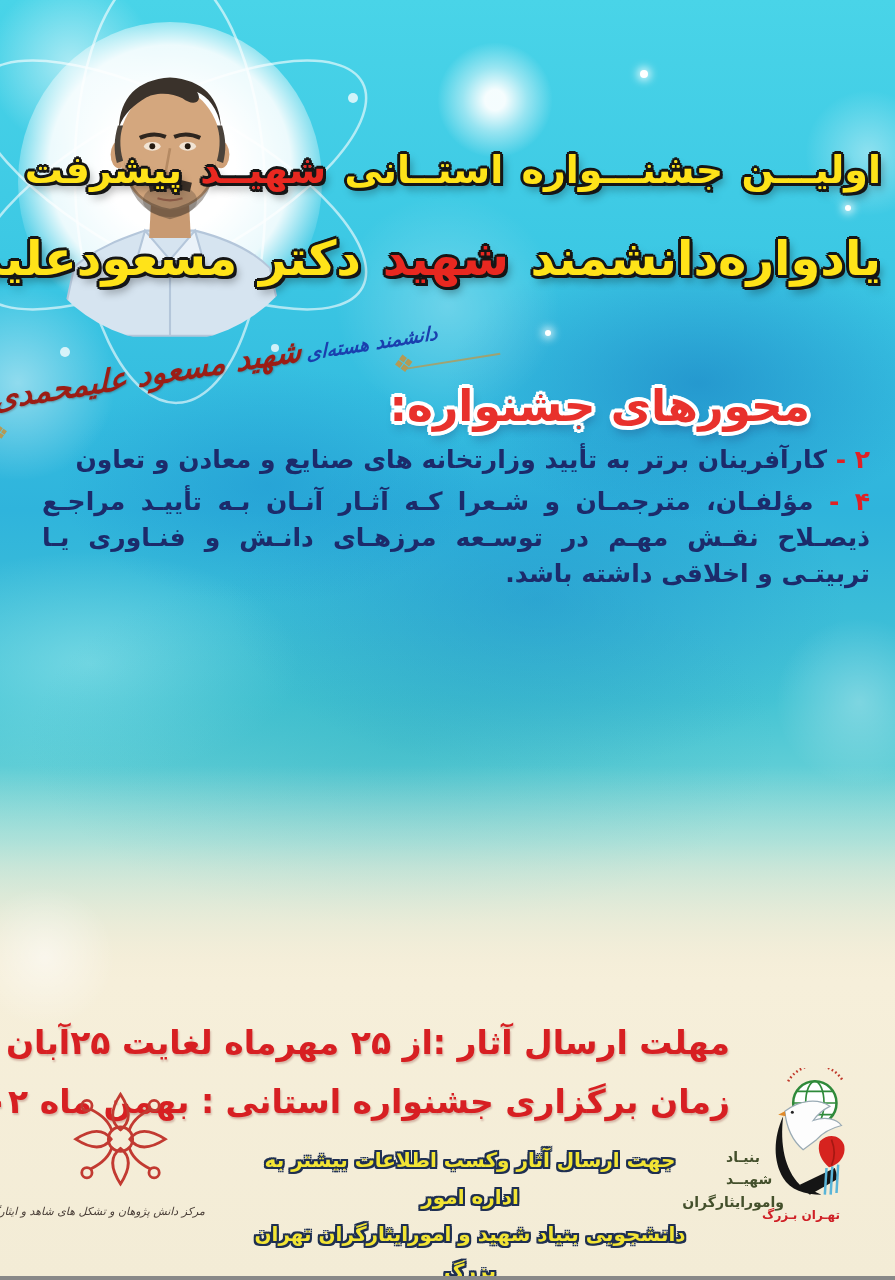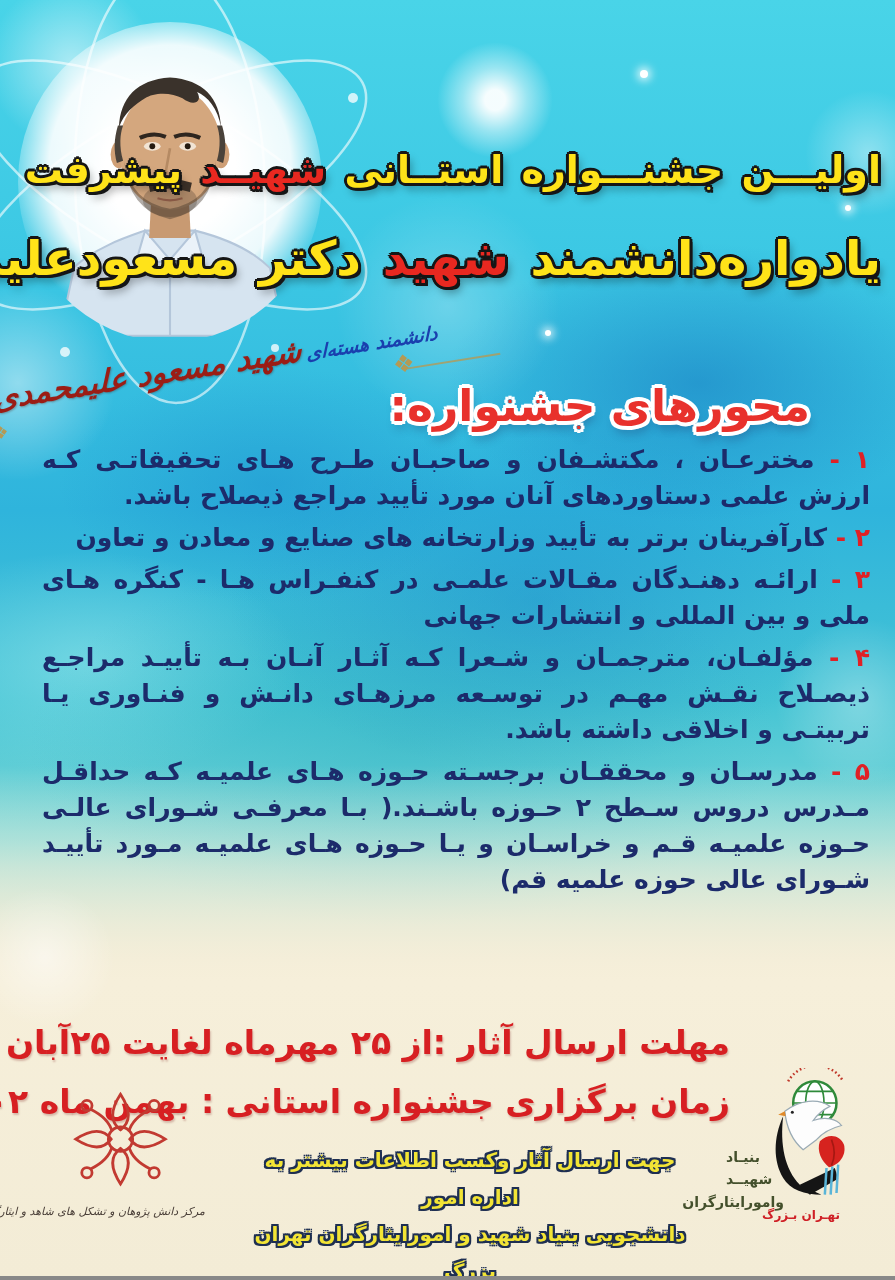--- a/index.html
+++ b/index.html
@@ -169,25 +169,22 @@
     <span class="gold-orn r">❖</span>
     <div class="gold-line"></div>
     <span class="c-blue">دانشمند هسته‌ای</span>
     <span class="c-red">شهید مسعود علیمحمدی</span>
     <span class="gold-orn l">❖</span>
   </div>
 
   <div class="abs section-heading">محورهای جشنواره:</div>
 
   <div class="abs items">
-    <p><span class="num">۱ -</span> <span>مخترعـان ، مکتشـفان و صاحبـان طـرح هـای تحقیقاتـی کـه ارزش علمی دستاوردهای آنان مورد تأیید مراجع ذیصلاح باشد.</span></p>
     <p><span class="num">۲ -</span> <span>کارآفرینان برتر به تأیید وزارتخانه های صنایع و معادن و تعاون</span></p>
-    <p><span class="num">۳ -</span> <span>ارائـه دهنـدگان مقـالات علمـی در کنفـراس هـا - کنگره هـای ملی و بین المللی و انتشارات جهانی</span></p>
     <p><span class="num">۴ -</span> <span>مؤلفـان، مترجمـان و شـعرا کـه آثـار آنـان بـه تأییـد مراجـع ذیصـلاح نقـش مهـم در توسـعه مرزهـای دانـش و فنـاوری یـا تربیتـی و اخلاقی داشته باشد.</span></p>
-    <p><span class="num">۵ -</span> <span>مدرسـان و محققـان برجسـته حـوزه هـای علمیـه کـه حداقـل مـدرس دروس سـطح ۲ حـوزه باشـند.( بـا معرفـی شـورای عالـی حـوزه علمیـه قـم و خراسـان و یـا حـوزه هـای علمیـه مـورد تأییـد شـورای عالی حوزه علمیه قم)</span></p>
   </div>
 
   <div class="abs deadline">
     <div>مهلت ارسال آثار :از ۲۵ مهرماه لغایت ۲۵آبان ماه</div>
     <div>زمان برگزاری جشنواره استانی : بهمن ماه ۱۴۰۲</div>
   </div>
 
   <div class="abs contact">
     <div>جهت ارسال آثار وکسب اطلاعات بیشتر به اداره امور</div>
     <div>دانشجویی بنیاد شهید و امورایثارگران تهران بزرگ</div>

